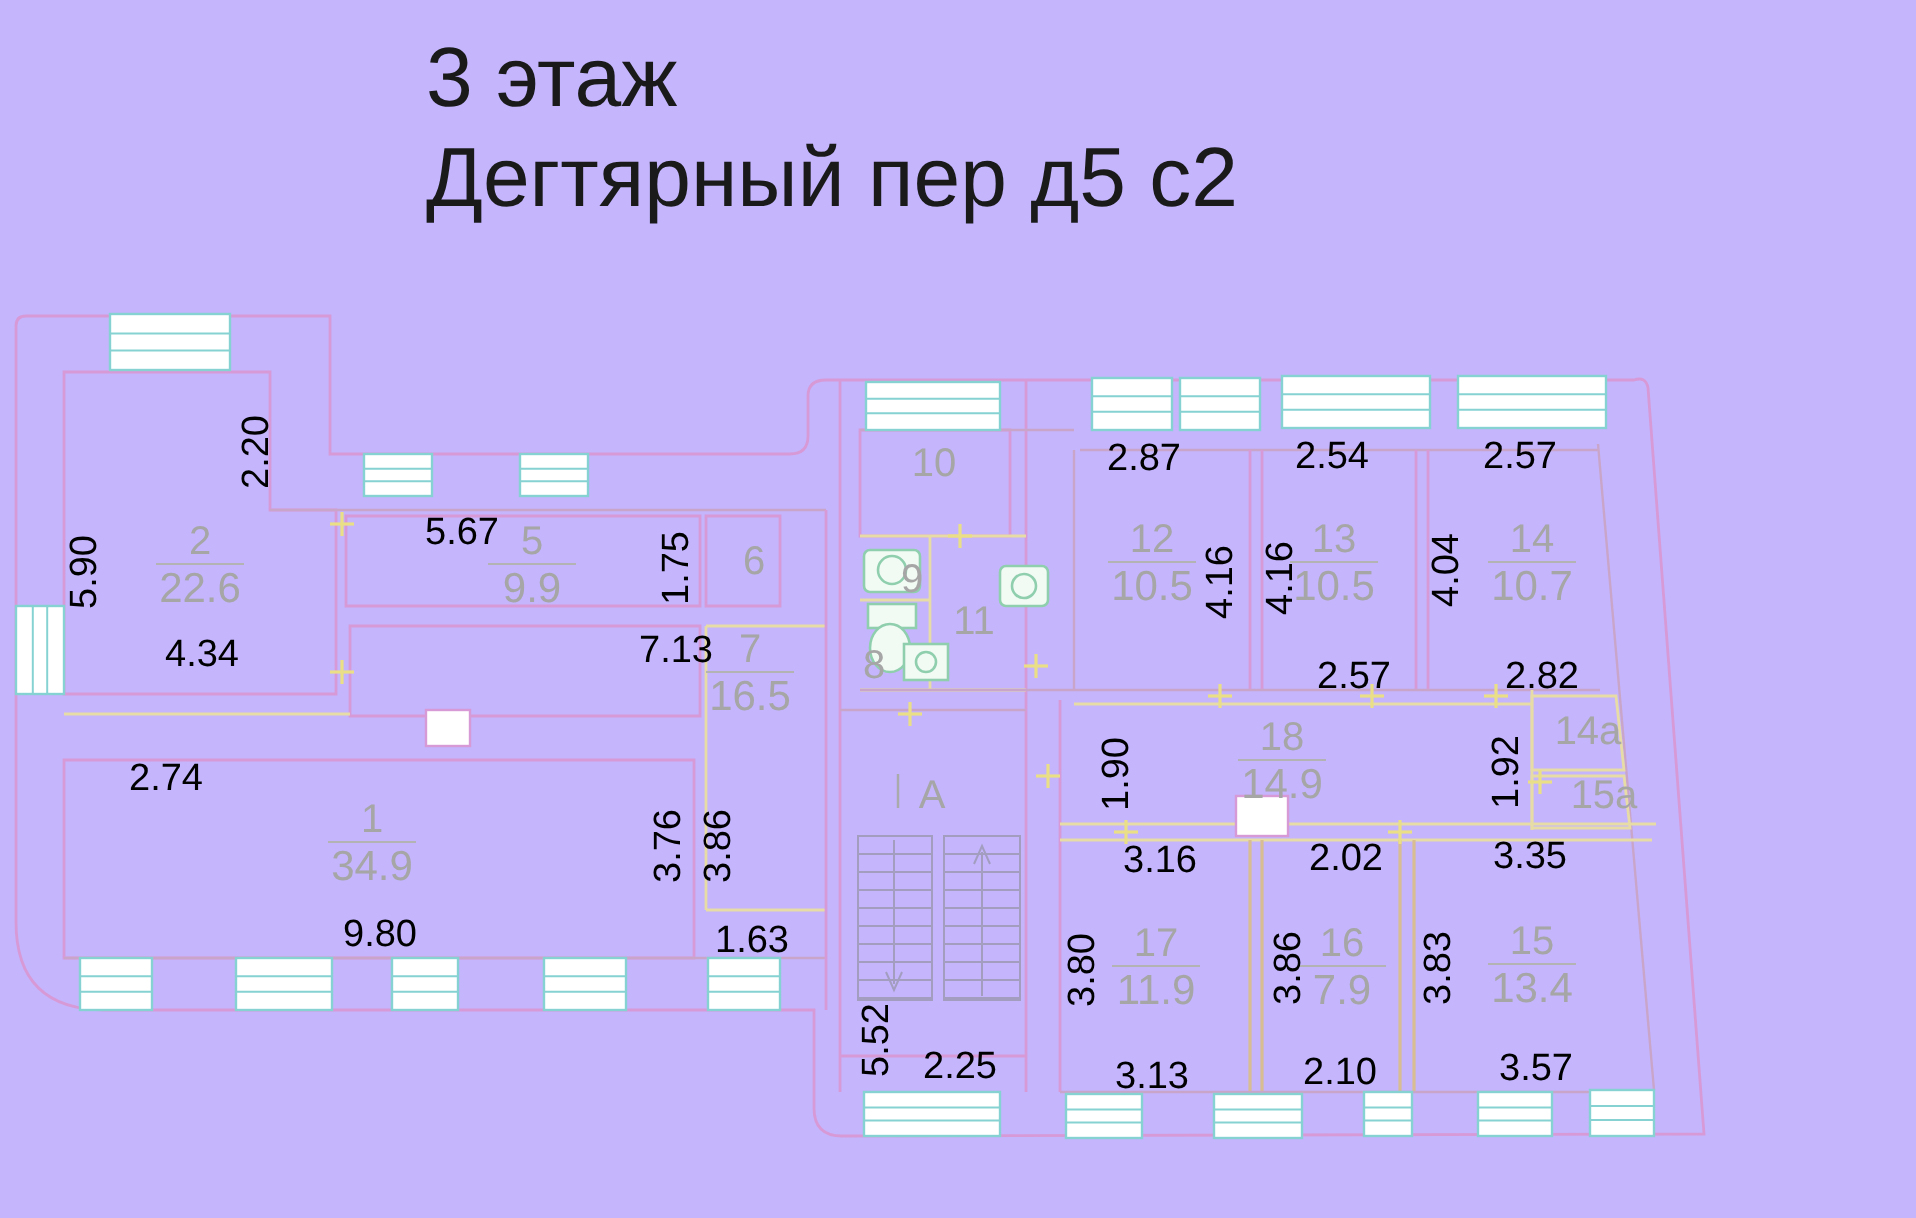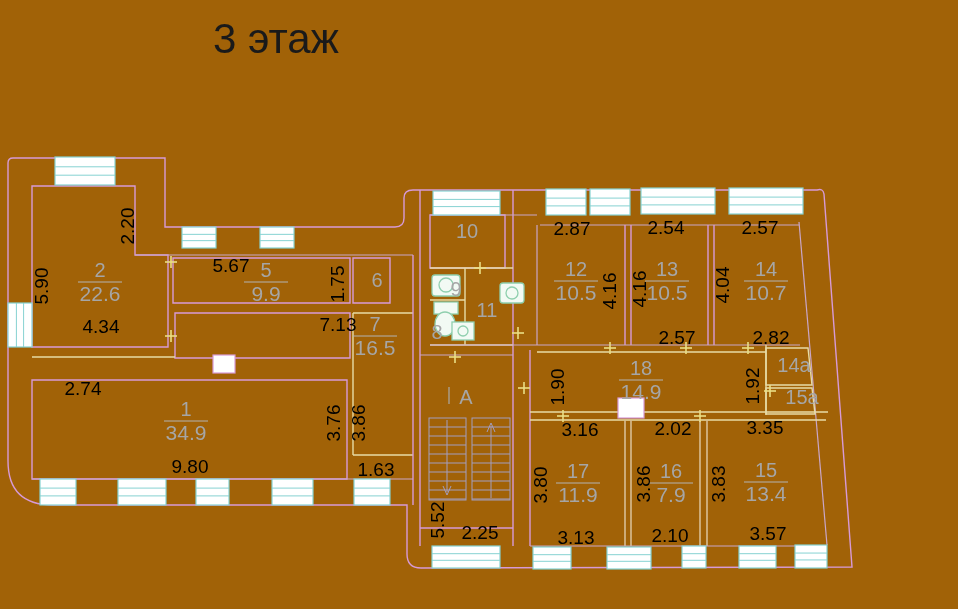--- a/index.html
+++ b/index.html
@@ -1,16 +1,16 @@
 <!DOCTYPE html>
 <html><head>
 <meta charset="utf-8">
 <style>
   html,body{margin:0;padding:0;background:#fff;}
-  #page{position:relative;width:958px;height:609px;background:#a16207;overflow:hidden;
+  #page{position:relative;width:958px;height:609px;background:#c4b5fd;overflow:hidden;
         font-family:"Liberation Sans",sans-serif;}
   #title{position:absolute;left:213px;top:14px;color:#1a1a1a;font-size:42px;line-height:50px;
          letter-spacing:0px;white-space:nowrap;}
   svg text{font-family:"Liberation Sans",sans-serif;}
   .dim{fill:#000000;font-size:19px;}
   .roomnum,.roomarea{fill:#a6a6a6;}
   .roomnum{font-size:20px;}
   .roomarea{font-size:21px;}
   .wall{stroke:#d79ad7;stroke-width:1.4;fill:none;}
   .wall2{stroke:#c9a6c9;stroke-width:1.2;fill:none;}
@@ -24,20 +24,21 @@
   .tick{stroke:#aaaaaa;stroke-width:1.2;}
   .shaft{stroke:#d79ad7;stroke-width:1.2;fill:#ffffff;}
 </style>
 </head>
 <body>
 
 <div id="page">
 
   <div id="title">
     <div>3 этаж</div>
+    <div>Дегтярный пер д5 с2</div>
   </div>
 
   <svg id="plan" width="958" height="609" viewBox="0 0 958 609">
 
     <g>
       <path class="wall" d="M 13,158 H 165 V 227 H 395 Q 404,227 404,218 V 198 Q 404,190 413,190
                              H 817 Q 823,188 824,194 L 852,567 L 421,568 Q 407,568 407,554 V 505
                              H 53 Q 8,505 8,461 V 163 Q 8,158 13,158 Z"></path>
     </g>
 

